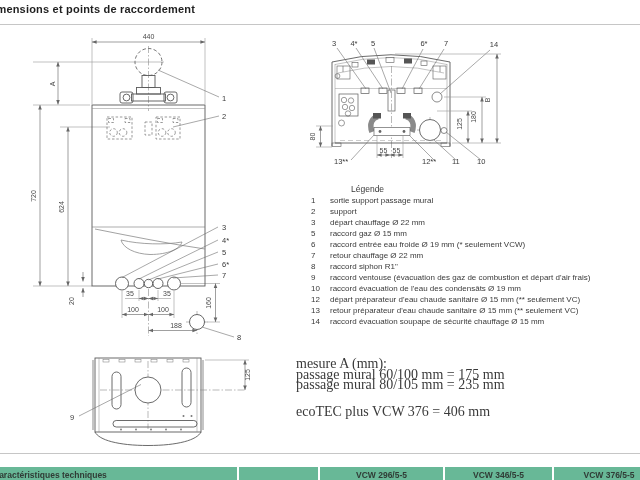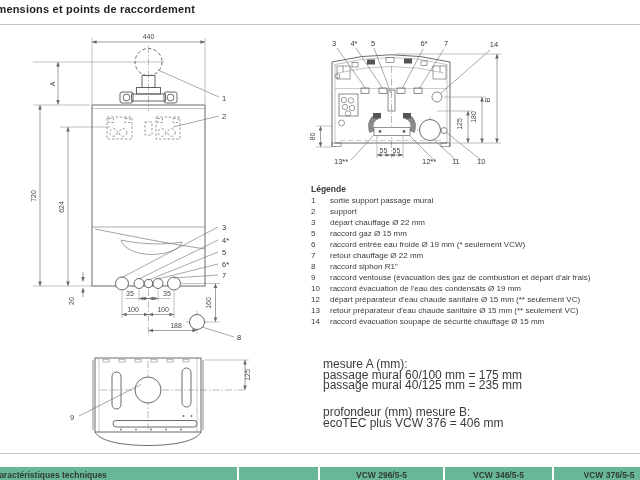--- a/index.html
+++ b/index.html
@@ -8,23 +8,23 @@
   .page-title{position:absolute;left:-15px;top:3px;font-size:11px;font-weight:bold;
         color:#1f1f1f;white-space:nowrap;letter-spacing:0.2px;}
   .rule{position:absolute;left:0;width:640px;height:1px;background:#c6c6c6;}
   .rule.top{top:24px;}
   .rule.bottom{top:453px;}
   svg.draw{position:absolute;left:0;top:0;}
   svg text{font-family:"Liberation Sans",sans-serif;fill:#4a4a4a;}
   .dimtxt{font-size:7px;}
   .lbltxt{font-size:7.5px;fill:#383838;}
   .legend{position:absolute;left:311px;top:184px;font-size:8px;line-height:11px;color:#3a3a3a;}
-  .legend-title{font-weight:bold;font-size:8.5px;}
+  .legend-title{font-weight:normal;font-size:8.5px;margin-left:40px;}
   .li .ln{display:inline-block;width:19px;}
-  .note{position:absolute;left:323px;font-size:12px;line-height:10.5px;color:#3a3a3a;}
+  .note{position:absolute;left:296px;font-size:14px;line-height:10.5px;color:#3a3a3a;font-family:Liberation Serif, serif;}
   .note.a{top:359px;}
   .note.b{top:407px;}
   .spec-table{position:absolute;left:-22px;top:467px;height:22px;display:flex;}
   .spec-table .cell{height:22px;margin-right:2px;font-size:8.5px;font-weight:bold;
         color:#303c36;display:flex;align-items:flex-start;box-sizing:border-box;padding-top:3px;}
   .cell.c-label{width:259px;padding-left:15px;}
   .cell.c-empty{width:79px;}
   .cell.c-1{width:123px;justify-content:center;}
   .cell.c-2{width:107px;justify-content:center;}
   .cell.c-3{width:110px;justify-content:center;}
@@ -319,24 +319,23 @@
     <div class="li"><span class="ln">9</span><span class="lt">raccord ventouse (évacuation des gaz de combustion et départ d'air frais)</span></div>
     <div class="li"><span class="ln">10</span><span class="lt">raccord évacuation de l'eau des condensâts Ø 19 mm</span></div>
     <div class="li"><span class="ln">12</span><span class="lt">départ préparateur d'eau chaude sanitaire Ø 15 mm (** seulement VC)</span></div>
     <div class="li"><span class="ln">13</span><span class="lt">retour préparateur d'eau chaude sanitaire Ø 15 mm (** seulement VC)</span></div>
     <div class="li"><span class="ln">14</span><span class="lt">raccord évacuation soupape de sécurité chauffage Ø 15 mm</span></div>
   </div>
 
   <div class="note a">
     <div>mesure A (mm):</div>
     <div>passage mural 60/100 mm = 175 mm</div>
-    <div>passage mural 40/125 mm = 235 mm</div>
+    <div>passage mural 80/105 mm = 235 mm</div>
   </div>
   <div class="note b">
-    <div>profondeur (mm) mesure B:</div>
     <div>ecoTEC plus VCW 376 = 406 mm</div>
   </div>
 
   <div class="rule bottom"></div>
 
   <div class="spec-table">
     <div class="cell c-label" style="background-color: rgb(104, 184, 151);">Caractéristiques techniques</div>
     <div class="cell c-empty" style="background-color: rgb(104, 184, 151);"></div>
     <div class="cell c-1" style="background-color: rgb(104, 184, 151);">VCW 296/5-5</div>
     <div class="cell c-2" style="background-color: rgb(104, 184, 151);">VCW 346/5-5</div>

